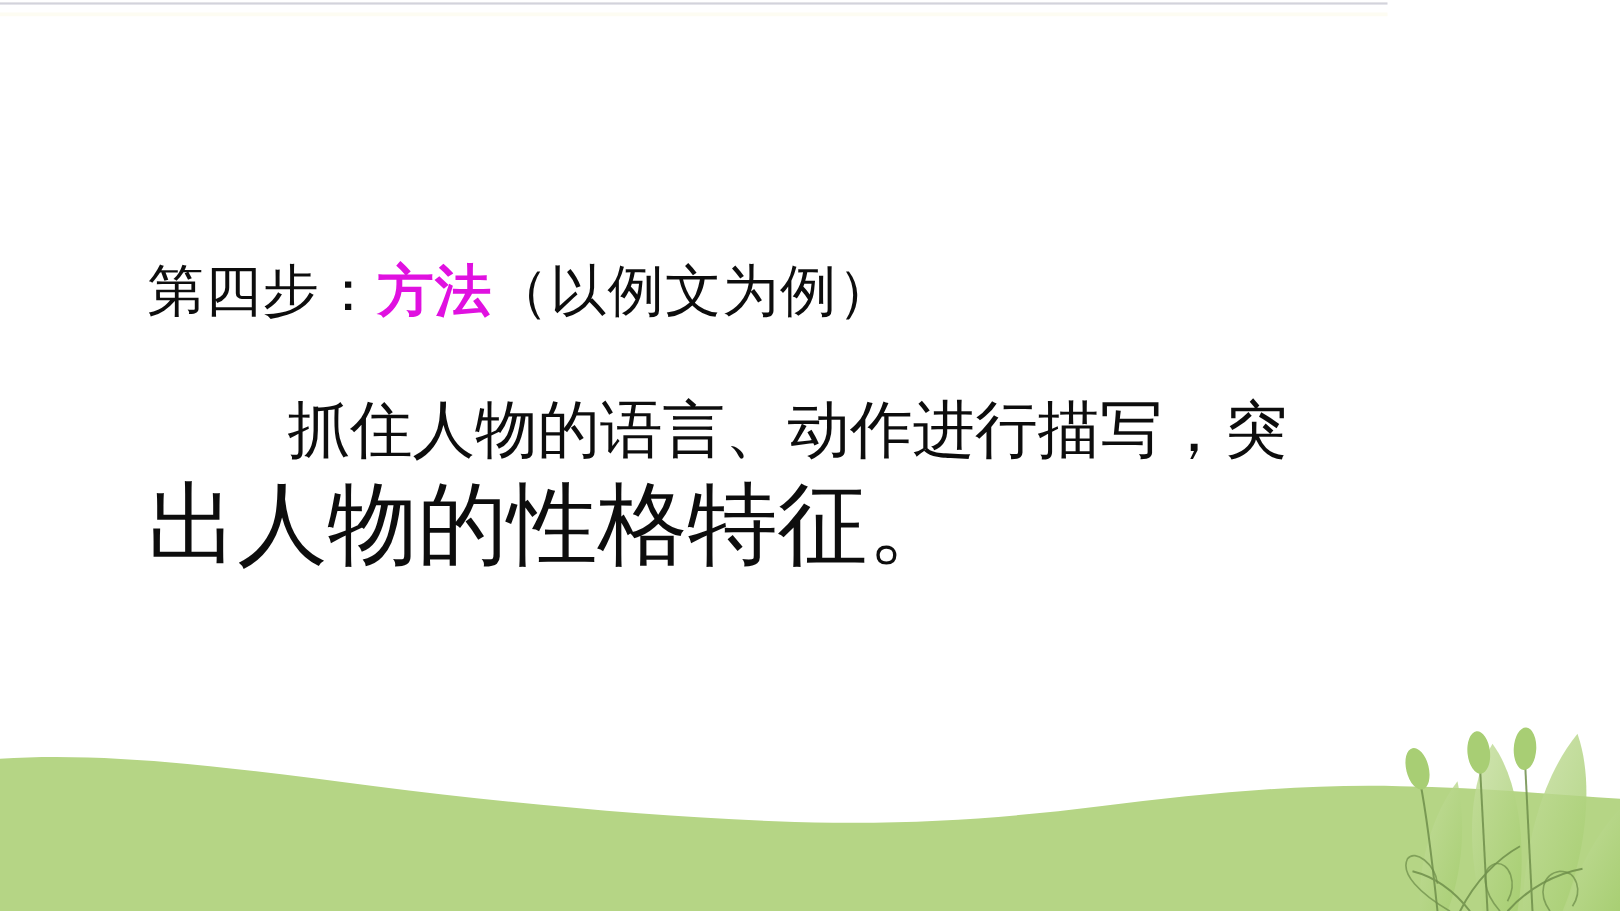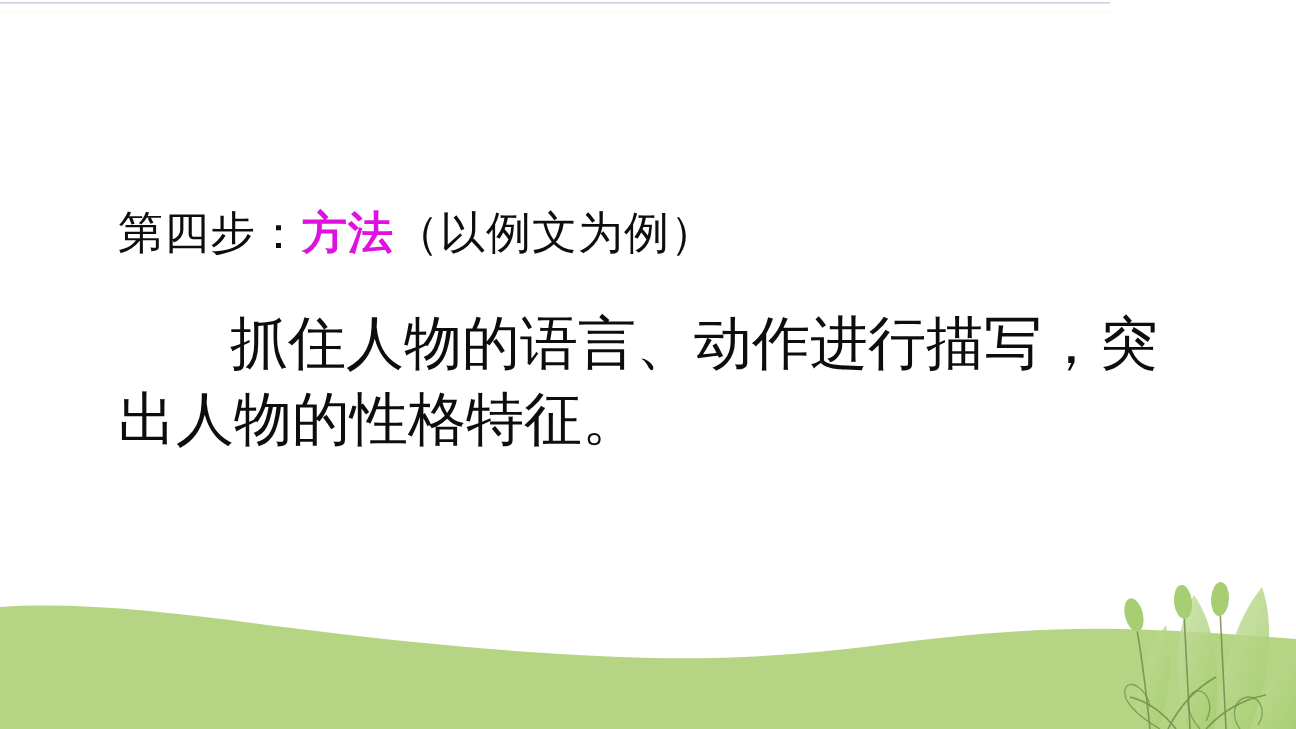--- a/index.html
+++ b/index.html
@@ -75,29 +75,29 @@
   }
   #heading-line .accent {
     color: #e011e0;
     font-weight: 700;
   }
 
   #body-line-1 {
     position: absolute;
     left: 118px;
     top: 306px;
-    font-size: 58px;
+    font-size: 50px;
     line-height: 76px;
     letter-spacing: 0px;
   }
   #body-line-2 {
     position: absolute;
     left: 118px;
     top: 382px;
-    font-size: 58px;
+    font-size: 72px;
     line-height: 76px;
     letter-spacing: 0px;
   }
   .indent { display: inline-block; width: 112px; }
 </style>
 </head>
 <body>
 
 <div id="slide">
 

